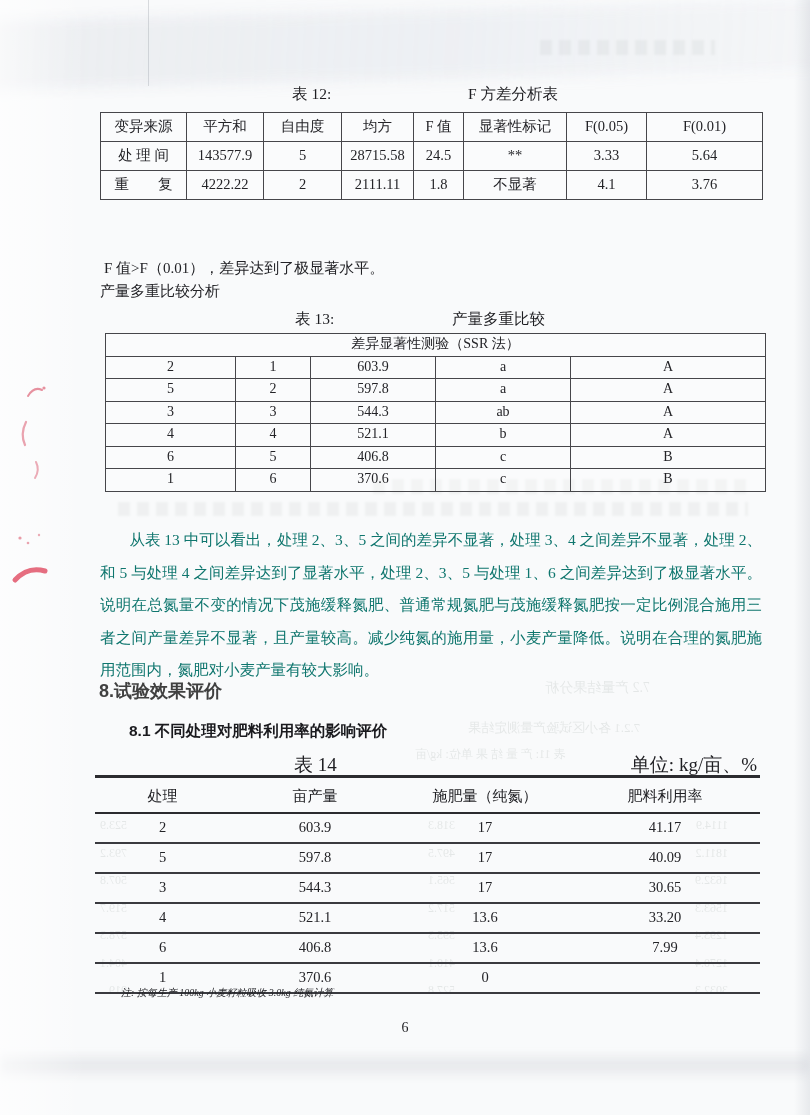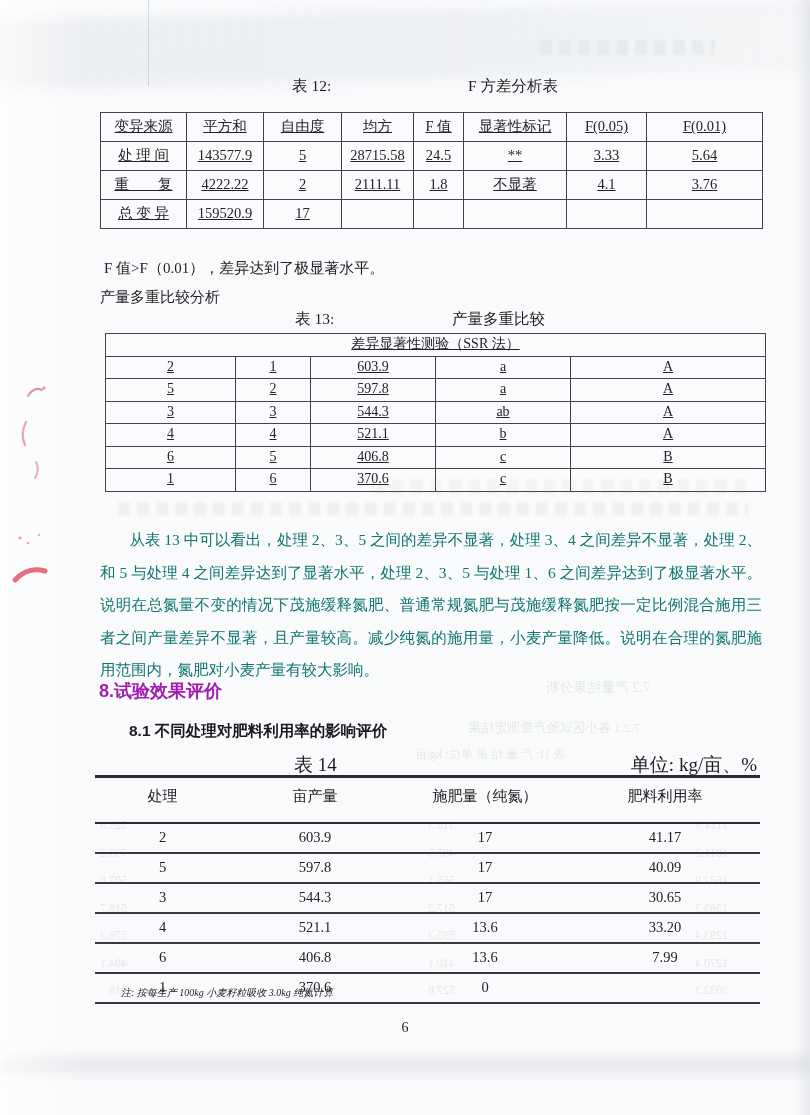--- a/index.html
+++ b/index.html
@@ -24,51 +24,51 @@
   .bleed-layer{position:absolute;inset:0;}
   .bleed-layer .bleed{position:absolute;transform:scaleX(-1);color:#7e8a84;opacity:.16;
     filter:blur(.5px);white-space:pre-line;line-height:1.4;}
   .smudge{position:absolute;opacity:.5;filter:blur(1.2px);
     background:repeating-linear-gradient(90deg,rgba(140,148,143,.18) 0px,rgba(140,148,143,.18) 12px,rgba(140,148,143,0) 12px,rgba(140,148,143,0) 19px);}
   .red-marks{position:absolute;left:8px;top:378px;}
 
   
   .cap{position:absolute;height:22px;font-size:15.5px;color:#1e1e22;}
   .cap span{position:absolute;top:0;white-space:nowrap;}
-  #t12cap{left:100px;top:76px;width:660px;}
+  #t12cap{left:100px;top:84px;width:660px;}
   #t12cap .c1{left:192px}  #t12cap .c2{left:368px}
   #t13cap{left:100px;top:309px;width:660px;}
   #t13cap .c1{left:195px}  #t13cap .c2{left:352px}
   #t14cap{left:94px;top:752px;width:665px;font-size:19px;}
   #t14cap .c1{left:200px}  #t14cap .unit{right:2px;left:auto;}
 
   .fnote{position:absolute;left:104px;top:259px;font-size:15px;white-space:nowrap;text-align:center;}
-  .alabel{position:absolute;left:100px;top:288px;font-size:15px;white-space:nowrap;}
+  .alabel{position:absolute;left:100px;top:282px;font-size:15px;white-space:nowrap;}
   .para{position:absolute;left:100px;top:524px;width:662px;font-size:15.5px;
     line-height:32.5px;text-align:justify;text-indent:1.9em;color:#0f766e;}
-  .h8{position:absolute;left:99px;top:679px;font-size:18px;font-weight:700;color:#a21caf;
+  .h8{position:absolute;left:99px;top:679px;font-size:18px;font-weight:700;color:#404040;
     font-family:"Liberation Sans","DejaVu Sans",sans-serif;}
   .h81{position:absolute;left:129px;top:721px;font-size:15.5px;font-weight:700;color:#1a1a1e;
     font-family:"Liberation Sans","DejaVu Sans",sans-serif;}
   .foot{position:absolute;left:121px;top:986px;font-size:10px;font-style:italic;white-space:nowrap;}
   .pageno{position:absolute;left:0;top:1020px;width:810px;text-align:center;font-size:14px;}
 
   
-  .grid{position:absolute;border-collapse:collapse;table-layout:fixed;background:rgba(255,255,255,.25);text-decoration:underline;}
+  .grid{position:absolute;border-collapse:collapse;table-layout:fixed;background:rgba(255,255,255,.25);}
   .grid th,.grid td{border:1.5px solid #46464a;font-weight:400;text-align:center;
     padding:0 2px;line-height:1.05;color:#232327;overflow:hidden;}
   .t12{left:100px;top:112px;width:662px;}
   .t12 th,.t12 td{font-size:14.5px;height:28px;}
   .t13{left:105px;top:333px;width:660px;}
   .t13 th,.t13 td{font-size:14px;height:21.5px;}
 
   
   .t14{position:absolute;left:95px;top:775px;width:665px;border-collapse:collapse;table-layout:fixed;}
   .t14 th{border-top:3px solid #2b2b2f;border-bottom:2.5px solid #2b2b2f;
-    font-size:15px;font-weight:400;padding:9px 0 16px;text-align:center;color:#1e1e22;}
+    font-size:15px;font-weight:400;padding:9px 0 6px;text-align:center;color:#1e1e22;}
   .t14 td{border-bottom:2px solid #3a3a3f;font-size:14.5px;text-align:center;
     padding:5px 0 6px;color:#232327;}
 </style>
 </head>
 <body>
 
 <div class="shade-top"></div>
 <div class="shade-bottom"></div>
 <div class="shade-right"></div>
 <div class="shade-left"></div>
@@ -157,30 +157,20 @@
       <tr>
         <td>重　　复</td>
         <td>4222.22</td>
         <td>2</td>
         <td>2111.11</td>
         <td>1.8</td>
         <td>不显著</td>
         <td>4.1</td>
         <td>3.76</td>
       </tr>
-      <tr>
-        <td>总 变 异</td>
-        <td>159520.9</td>
-        <td>17</td>
-        <td></td>
-        <td></td>
-        <td></td>
-        <td></td>
-        <td></td>
-      </tr>
     </tbody>
 </table>
 
 <div class="fnote">F 值&gt;F（0.01），差异达到了极显著水平。</div>
 <div class="alabel">产量多重比较分析</div>
 
 <div class="cap" id="t13cap">
   <span class="c1">表 13:</span>
   <span class="c2">产量多重比较</span>
 </div>

